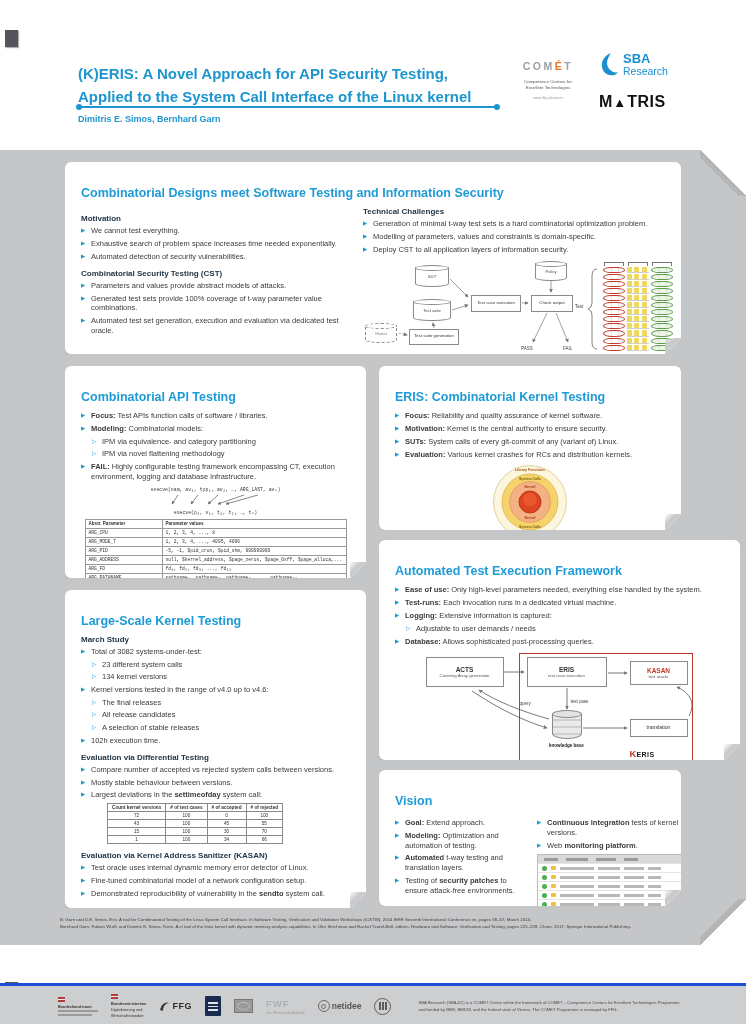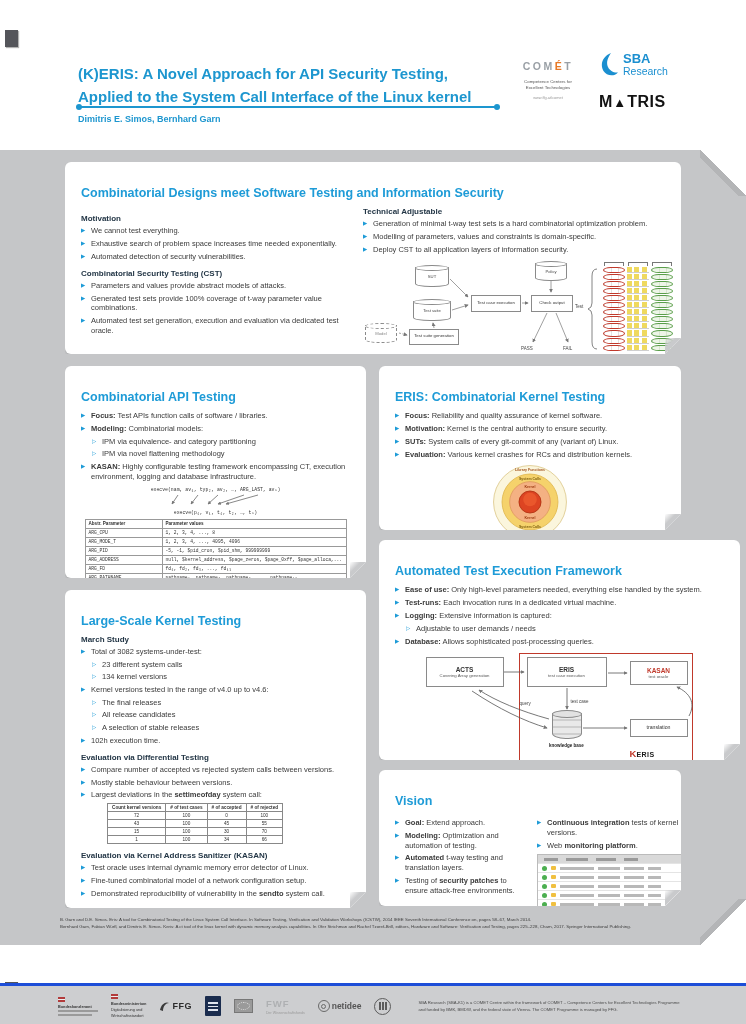--- a/index.html
+++ b/index.html
@@ -196,21 +196,21 @@
             <span class="ba">▶</span>
             <span class="bt"><span>Generated test sets provide 100% coverage of t-way parameter value combinations.</span><b></b><span></span></span>
           </li>
           <li class="b">
             <span class="ba">▶</span>
             <span class="bt"><span>Automated test set generation, execution and evaluation via dedicated test oracle.</span><b></b><span></span></span>
           </li>
       </ul>
     </div>
     <div class="colR">
-      <div class="sh" style="margin-top:0">Technical Adjustable</div>
+      <div class="sh" style="margin-top:0">Technical Challenges</div>
       <ul class="blist">
         <li class="b">
             <span class="ba">▶</span>
             <span class="bt"><span>Generation of minimal t-way test sets is a hard combinatorial optimization problem.</span><b></b><span></span></span>
           </li>
           <li class="b">
             <span class="ba">▶</span>
             <span class="bt"><span>Modelling of parameters, values and constraints is domain-specific.</span><b></b><span></span></span>
           </li>
           <li class="b">
@@ -328,21 +328,21 @@
         <span>IPM via equivalence- and category partitioning</span>
       </li>
       <li class="s">
         <span class="sa">▷</span>
         <span>IPM via novel flattening methodology</span>
       </li>
   </ul>
   <ul class="blist">
     <li class="b">
         <span class="ba">▶</span>
-        <span class="bt"><span></span><b>KASAN:</b><span> Highly configurable testing framework encompassing CT, execution environment, logging and database infrastructure.</span></span>
+        <span class="bt"><span></span><b>FAIL:</b><span> Highly configurable testing framework encompassing CT, execution environment, logging and database infrastructure.</span></span>
       </li>
   </ul>
   <div class="formula">
     <div class="fline">execve(nam, av₁, typ₂, av₂, …, ARG_LAST, avₙ)</div>
     <svg width="120" height="12" viewBox="0 0 120 12">
       <g stroke="#555" stroke-width="0.7">
         <line x1="22" y1="1" x2="16" y2="10" marker-end="url(#ah)"></line>
         <line x1="42" y1="1" x2="35" y2="10" marker-end="url(#ah)"></line>
         <line x1="62" y1="1" x2="52" y2="10" marker-end="url(#ah)"></line>
         <line x1="88" y1="1" x2="62" y2="10" marker-end="url(#ah)"></line>

